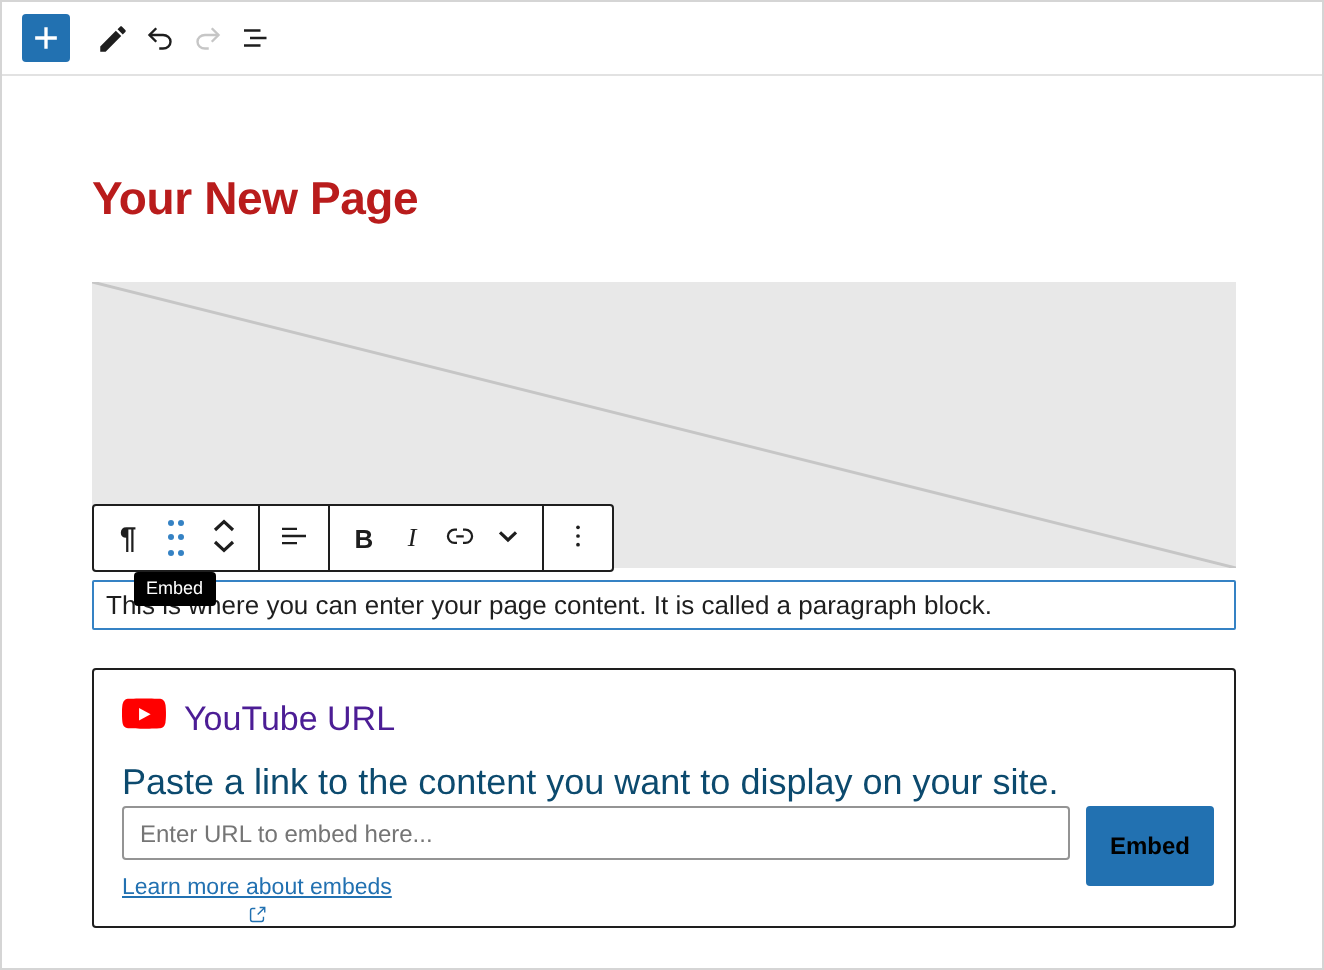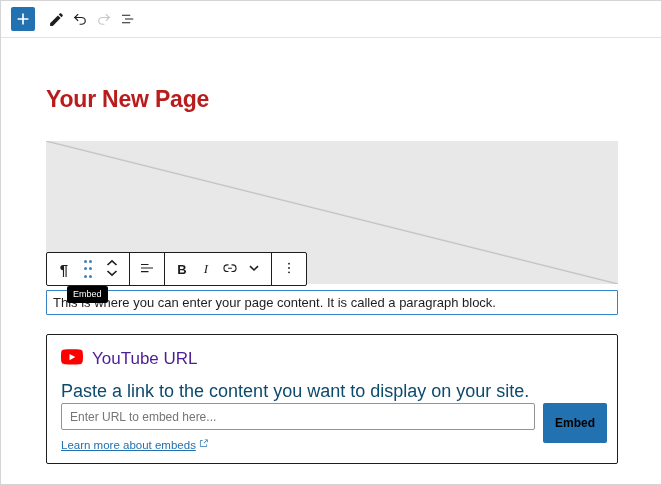--- a/index.html
+++ b/index.html
@@ -95,21 +95,21 @@
     font-family:"Liberation Sans","DejaVu Sans",sans-serif;
   }
   .url-input::placeholder { color:#757575; }
   .embed-btn {
     height:40px; padding:0 12px; border:none; border-radius:2px;
     background:#2271b1; color:#000000; font-size:12px; font-weight:600; cursor:pointer;
     font-family:"Liberation Sans","DejaVu Sans",sans-serif;
   }
   .learn-more {
     position:absolute; left:14px; top:103px; display:flex; align-items:center; gap:2px;
-    color:#2271b1; font-size:11.5px; text-decoration:underline; cursor:pointer;
+    color:#2271b1; font-size:11.5px; text-decoration:underline; cursor:pointer;flex-direction:column;
   }
   .learn-more svg { flex:0 0 auto; }
 </style>
 </head>
 <body>
 
 <div class="app">
 
   <div class="top-bar">
     <button class="inserter-btn">

